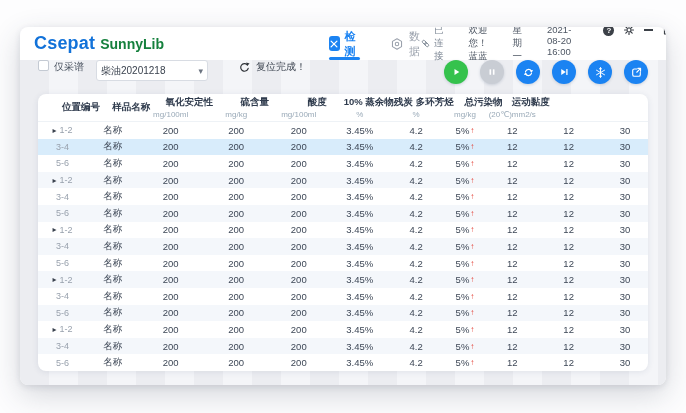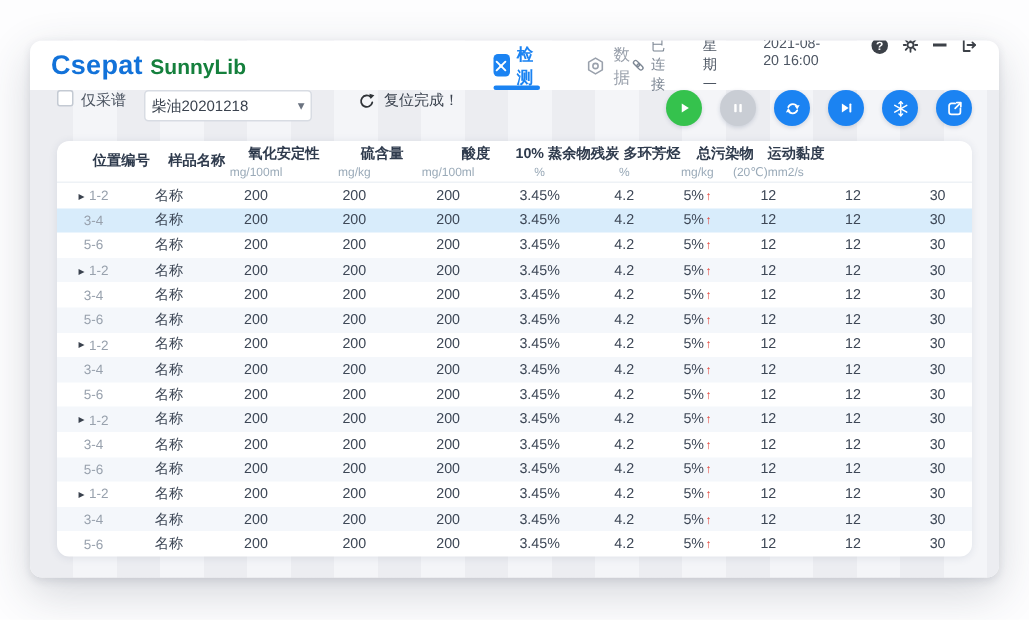--- a/index.html
+++ b/index.html
@@ -103,20 +103,21 @@
         <span>
           <svg width="11" height="11" viewBox="0 0 24 24">
             <g transform="rotate(45 12 12)" fill="none" stroke="#7d8794" stroke-width="2">
               <rect x="3.5" y="9" width="10" height="6" rx="3"></rect>
               <rect x="10.5" y="9" width="10" height="6" rx="3"></rect>
             </g>
           </svg>
         </span>
         <span>已连接</span>
       </span>
+      <span class="welcome">欢迎您！蓝蓝</span>
       <span class="weekday">星期一</span>
       <span class="datetime">2021-08-20 16:00</span>
       <span class="winctl">
         <span class="help-circle">?</span>
         <span>
           <svg width="12" height="12" viewBox="0 0 24 24">
             <circle cx="12" cy="12" r="4" fill="none" stroke="#3c4148" stroke-width="2.4"></circle>
             <g stroke="#3c4148" stroke-width="2.4" stroke-linecap="round">
               <path d="M12 3 V6"></path>
                 <path d="M12 18 V21"></path>

